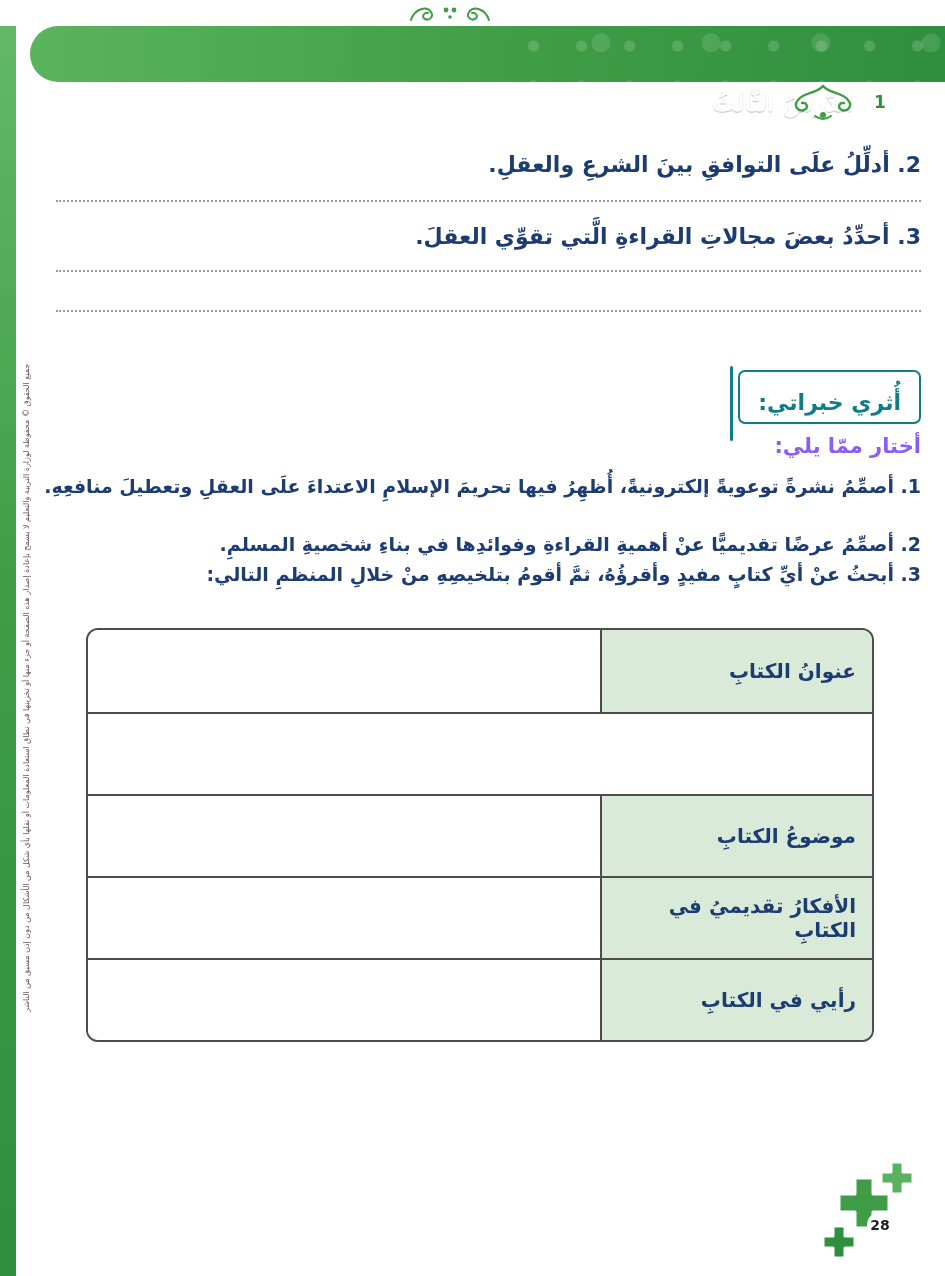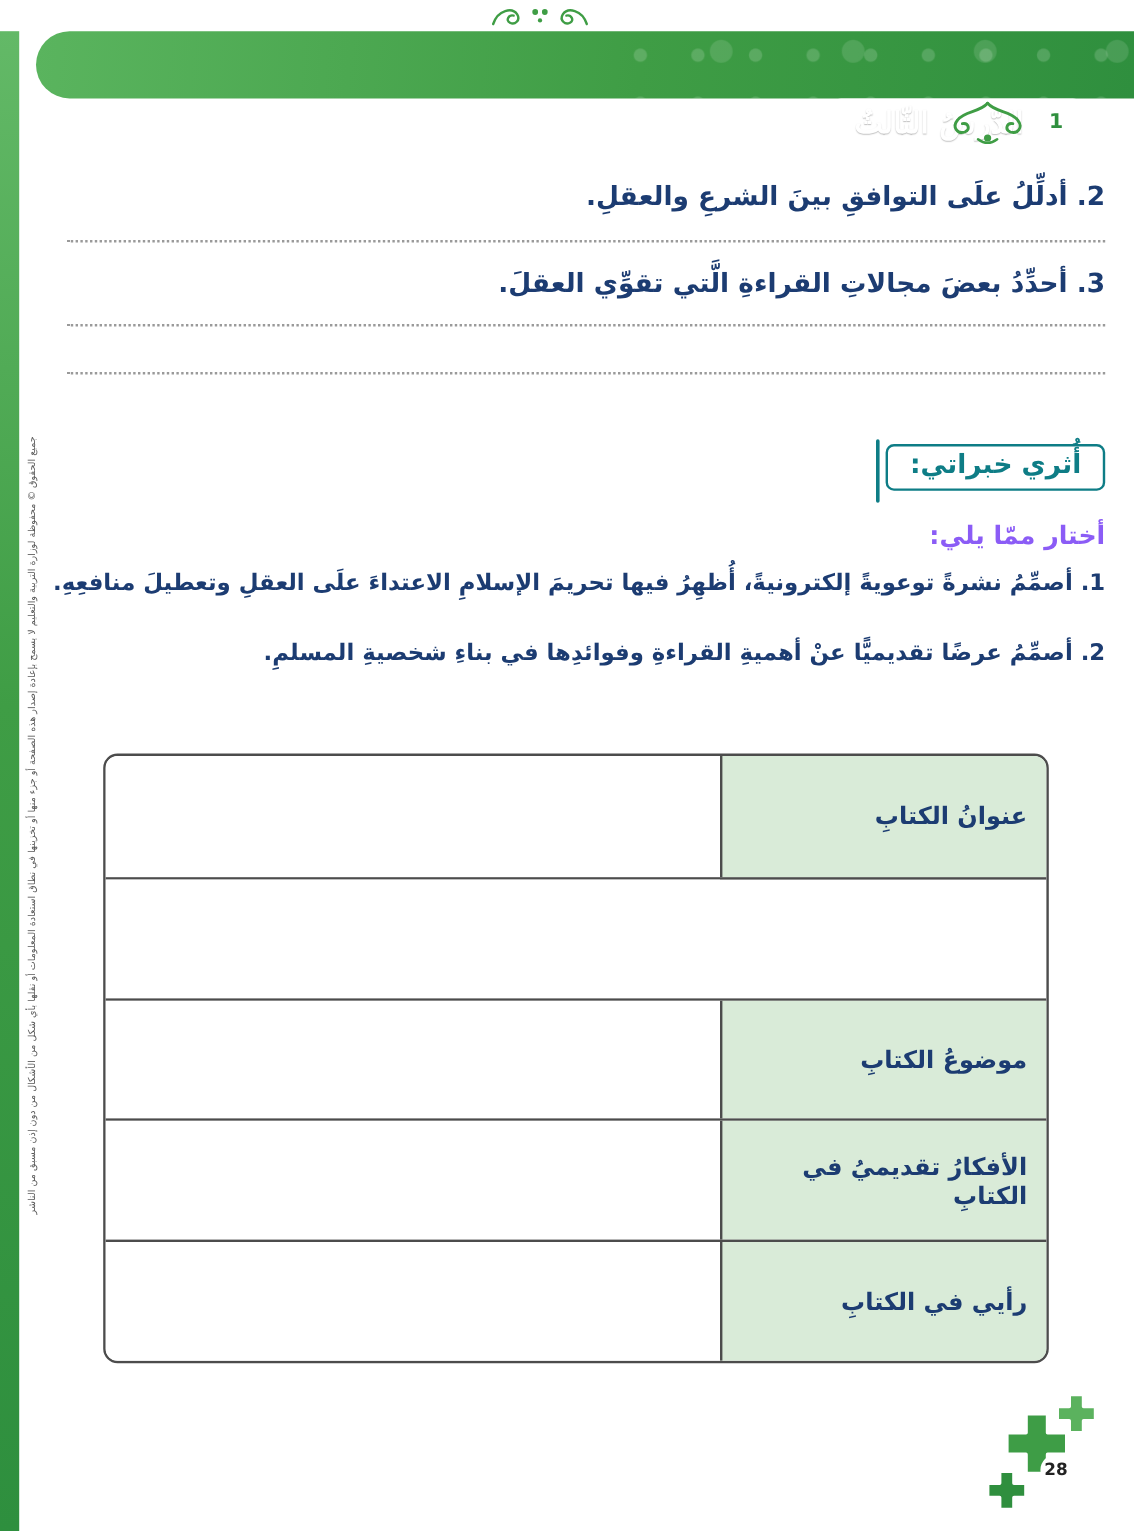--- a/index.html
+++ b/index.html
@@ -57,42 +57,42 @@
     border-bottom:2px dotted #9a9a9a;
   }
   .d1{top:200px;}
   .d2{top:270px;}
   .d3{top:310px;}
 
   
   .enrich-box{
     position:absolute;right:24px;top:370px;
     border:2px solid #0e7d86;border-radius:7px;
-    padding:3px 18px 7px;direction:rtl;
+    padding:18px 18px 7px;direction:rtl;
     color:#0e7d86;font-size:22px;font-weight:bold;background:#ffffff;
   }
   .enrich-box::before{
     content:"";position:absolute;left:-10px;top:-6px;width:3px;height:150%;
     background:#0e7d86;border-radius:2px;
   }
   .intro{
     position:absolute;right:24px;top:434px;direction:rtl;text-align:right;
     color:#8b5cf6;font-size:21px;font-weight:600;
   }
   .item{
     position:absolute;right:24px;left:40px;direction:rtl;text-align:right;
     color:#1c3c72;font-size:19px;font-weight:600;line-height:1.35;
   }
   .i1{top:474px;}
   .i2{top:520px;margin-top:12px;}
   .i3{top:562px;}
 
   
   .organizer{
-    position:absolute;left:86px;top:628px;width:788px;height:508px;
+    position:absolute;left:86px;top:628px;width:788px;height:414px;
     border:2px solid #4c4c4c;border-radius:12px;overflow:hidden;
     display:grid;grid-template-rows:repeat(5,1fr);background:#ffffff;
     box-sizing:border-box;
   }
   .orow{display:grid;grid-template-columns:1fr 272px;}
   .orow + .orow{border-top:2px solid #4c4c4c;}
   .ocell{background:#ffffff;}
   .olabel{
     background:#d9ebd8;border-left:2px solid #4c4c4c;
     display:flex;align-items:center;direction:rtl;
@@ -154,20 +154,21 @@
   <div class="dots d3"></div>
 
   <div class="enrich-box">
     <span>أُثري خبراتي:</span>
   </div>
 
   <div class="intro">أختار ممّا يلي:</div>
 
   <div class="item i1">1. أصمِّمُ نشرةً توعويةً إلكترونيةً، أُظهِرُ فيها تحريمَ الإسلامِ الاعتداءَ علَى العقلِ وتعطيلَ منافعِهِ.</div>
   <div class="item i2">2. أصمِّمُ عرضًا تقديميًّا عنْ أهميةِ القراءةِ وفوائدِها في بناءِ شخصيةِ المسلمِ.</div>
+  <div class="item i3">3. أبحثُ عنْ أيِّ كتابٍ مفيدٍ وأقرؤُهُ، ثمَّ أقومُ بتلخيصِهِ منْ خلالِ المنظمِ التالي:</div>
 
   <div class="organizer">
     <div class="orow">
       <div class="ocell"></div>
       <div class="olabel">عنوانُ الكتابِ</div>
     </div>
     <div class="orow">
       <div class="ocell"></div>
     </div>
     <div class="orow">

